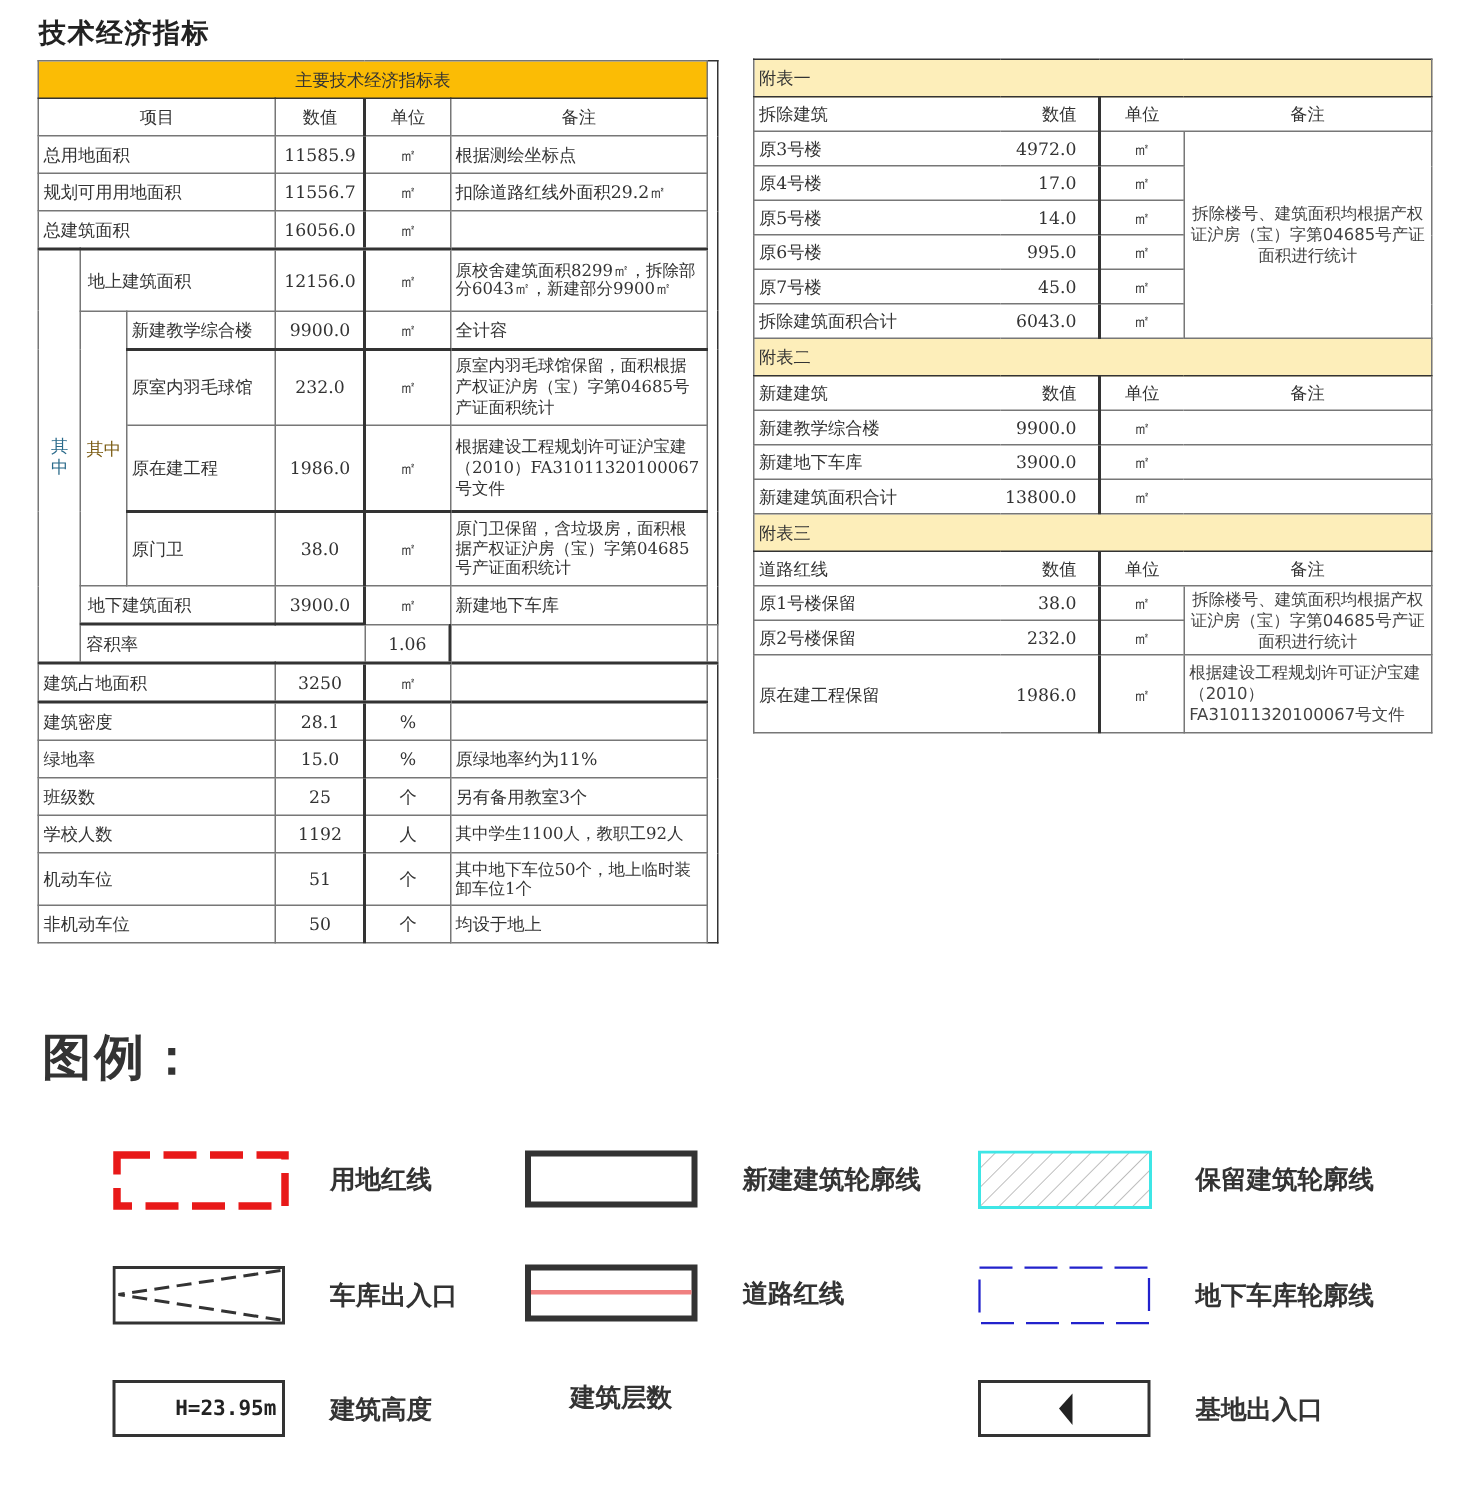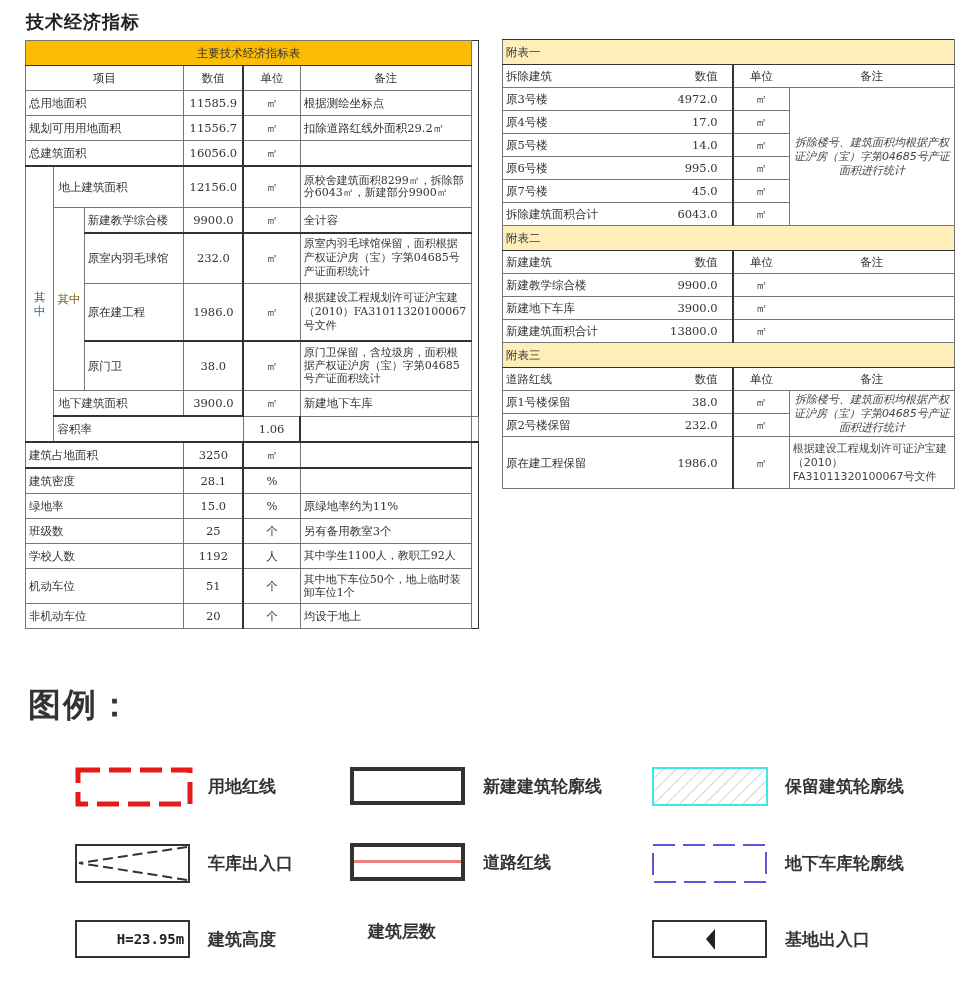--- a/index.html
+++ b/index.html
@@ -15,25 +15,25 @@
     .main-table .col-hdr td { text-align:center; }
     .c { text-align:center; }
     .thick-l { border-left:2px solid #333 !important; }
     .thick-b { border-bottom:2px solid #333 !important; }
     .vert { text-align:center; line-height:14px; }
     
     .side-table { position:absolute; left:502px; top:39px; width:453px; border:1.5px solid #333; }
     .side-table td { height:22px;margin-left:20px; }
     .side-table .sect td { background:#fdeeba; height:24px; border-top:1.5px solid #333; border-bottom:1.5px solid #333; }
     .side-table .num { text-align:right; padding-right:14px; }
-    .side-table .merged { text-align:center; line-height:14px; font-family:"DejaVu Sans","Liberation Sans",sans-serif; font-size:11px; color:#444;font-style:italic; }
+    .side-table .merged { text-align:center; line-height:14px; font-family:"DejaVu Sans","Liberation Sans",sans-serif; font-size:11px; color:#444; }
     
     .legend-title { position:absolute; left:28px; top:683px; font-size:33px; font-weight:bold; color:#333; letter-spacing:2px; }
     .legend-item { position:absolute; display:flex; align-items:center; }
-    .legend-label { font-size:17px; font-weight:bold; color:#333; margin-left:18px; white-space:nowrap; }
+    .legend-label { font-size:17px; font-weight:bold; color:#333; margin-left:30px; white-space:nowrap; }
     .sym { width:115px; height:38px; position:relative; box-sizing:border-box; }
     .sym svg { position:absolute; left:0; top:0; }
     .text-box { border:2px solid #333; display:flex; align-items:center; justify-content:center;
                 font-family:"DejaVu Sans Mono","Liberation Mono",monospace; font-size:14px; font-weight:bold; color:#222;padding-left:36px; }
   </style>
 </head>
 <body>
 
 <div class="page-title">技术经济指标</div>
 
@@ -149,21 +149,21 @@
     <td style="font-size:11px;white-space:nowrap">其中学生1100人，教职工92人</td>
   </tr>
   <tr style="height:35px">
     <td colspan="3">机动车位</td>
     <td class="c">51</td>
     <td class="c thick-l">个</td>
     <td style="font-size:11px;line-height:13px">其中地下车位50个，地上临时装卸车位1个</td>
   </tr>
   <tr>
     <td colspan="3">非机动车位</td>
-    <td class="c">20</td>
+    <td class="c">50</td>
     <td class="c thick-l">个</td>
     <td>均设于地上</td>
   </tr>
 </tbody>
   </table>
 
 <table class="side-table">
   <colgroup>
       <col style="width:170px">
       <col style="width:58px">

